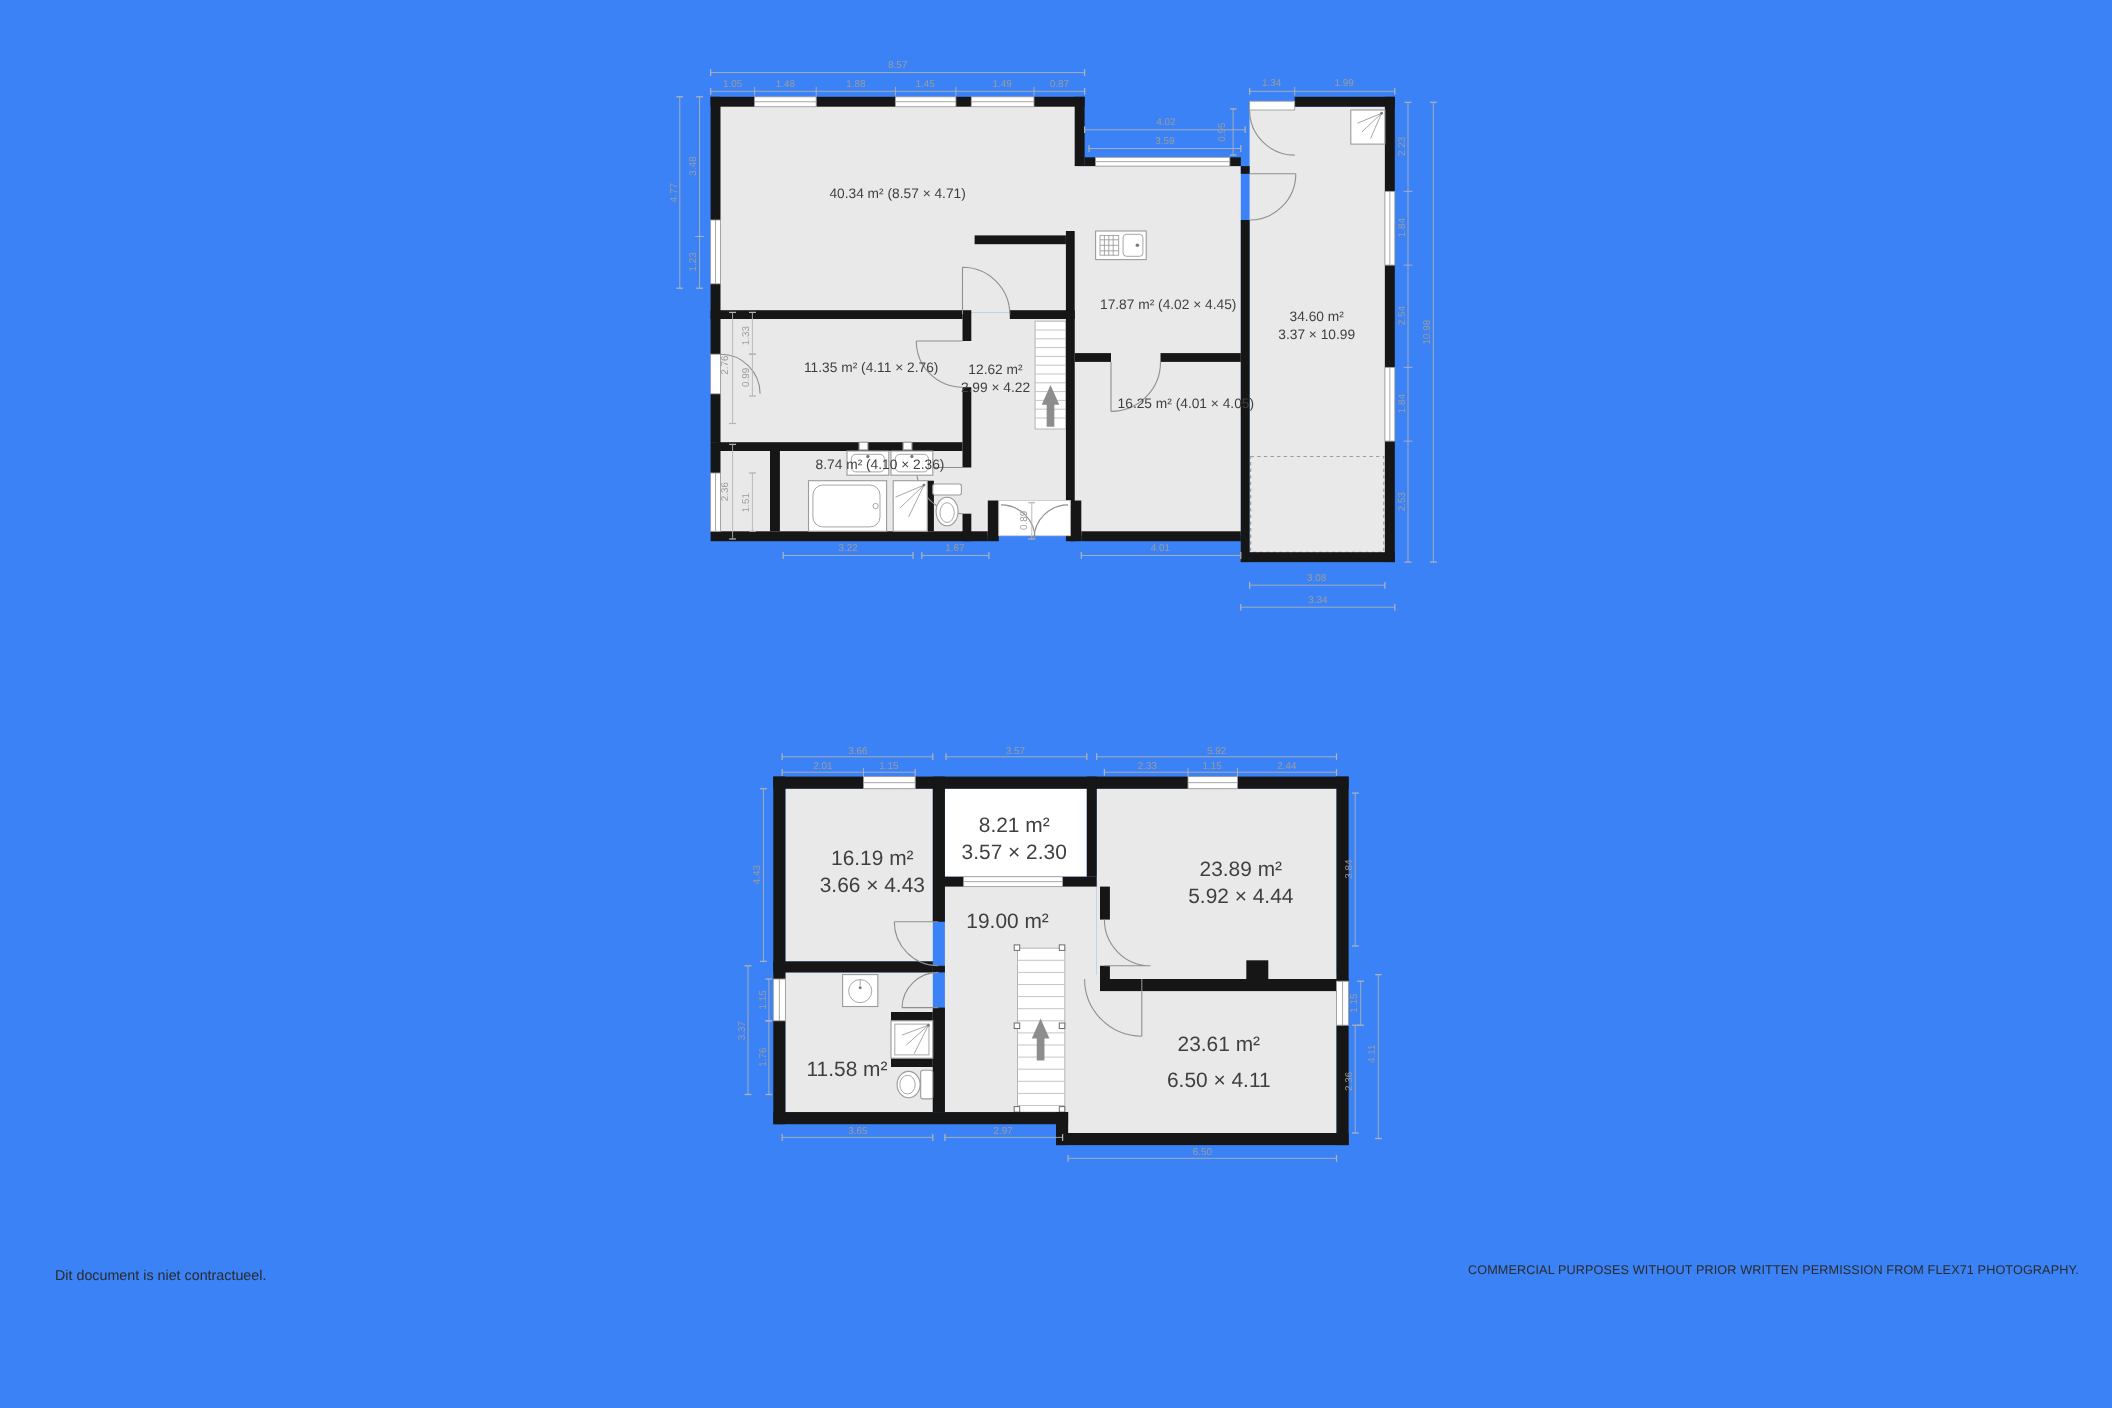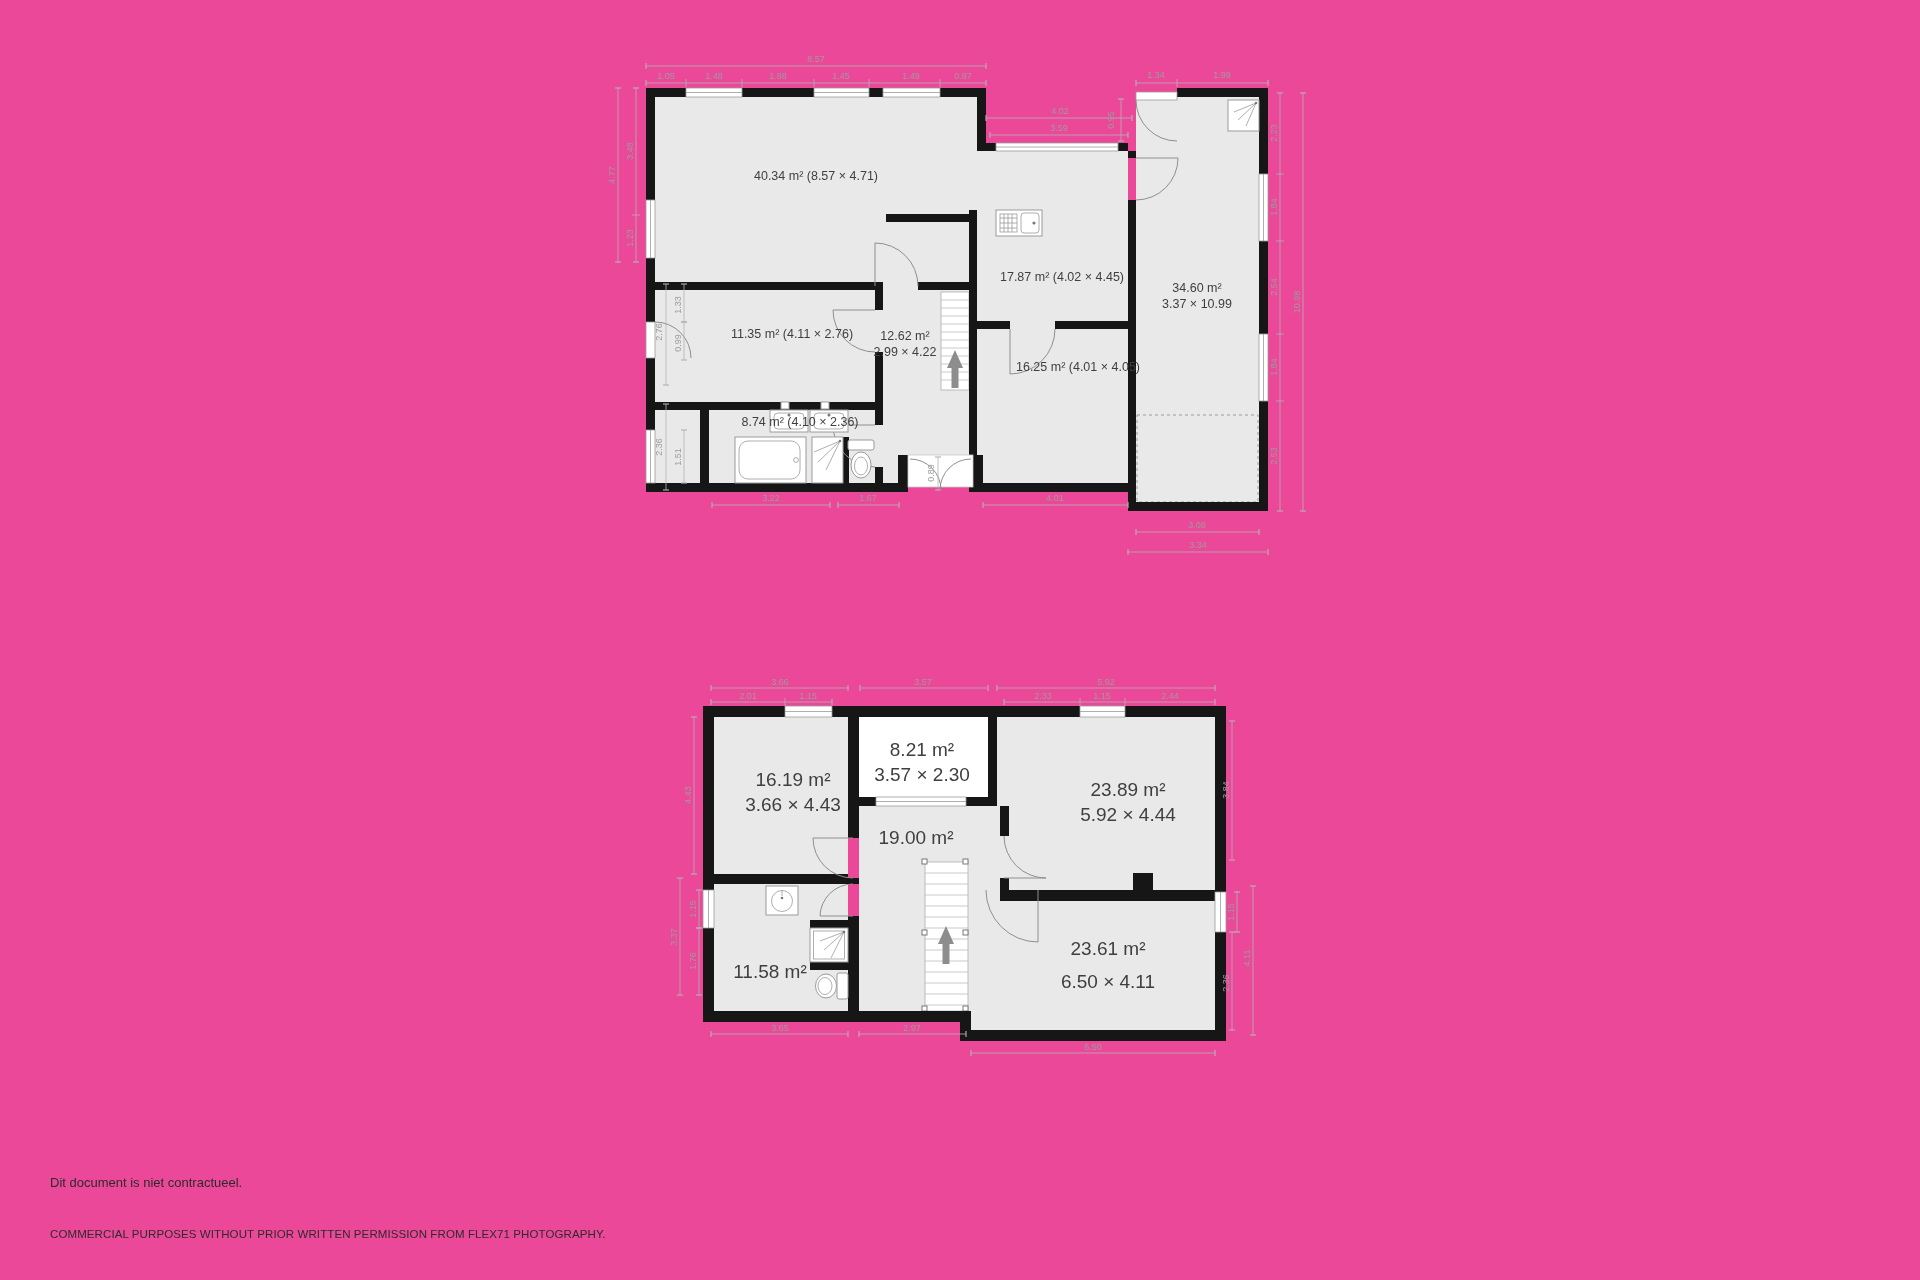--- a/index.html
+++ b/index.html
@@ -1,17 +1,17 @@
 <!DOCTYPE html>
 <html><head>
 <meta charset="utf-8">
 <style>
   html,body{margin:0;padding:0;background:#ffffff;width:1920px;height:1280px;overflow:hidden;
     font-family:"Liberation Sans",sans-serif;}
-  #stage{position:relative;width:1920px;height:1280px;background:#ec4899;}
+  #stage{position:relative;width:1920px;height:1280px;background:#3b82f6;text-align:right;}
   svg{position:absolute;left:0;top:0;}
   .f{fill:#e9e9e9;}
   .fw{fill:#ffffff;}
   .w{fill:#161616;}
   .wn{fill:#ffffff;stroke:#9b9b9b;stroke-width:0.8;}
   .wl{stroke:#9b9b9b;stroke-width:0.8;}
   .door{fill:none;stroke:#8f8f8f;stroke-width:1;}
   .slab{fill:#ffffff;stroke:#9b9b9b;stroke-width:0.8;}
   .fx{fill:#ffffff;stroke:#9b9b9b;stroke-width:1;}
   .fl{fill:none;stroke:#9b9b9b;stroke-width:0.8;}
@@ -19,23 +19,23 @@
   .dim{stroke:#b3b3b3;stroke-width:0.8;marker-start:url(#tk);marker-end:url(#tk);}
   .tick{stroke:#b3b3b3;stroke-width:0.8;}
   .tread{stroke:#bdbdbd;stroke-width:0.8;}
   .rail{fill:#ffffff;stroke:#b5b5b5;stroke-width:0.9;}
   .newel{fill:#ffffff;stroke:#6a6a6a;stroke-width:0.9;}
   .arrow{fill:#8d8d8d;}
   .gdash{fill:#e9e9e9;stroke:#9b9b9b;stroke-width:1;stroke-dasharray:3 3;}
   .dt{font-size:9px;fill:#9c9c9c;text-anchor:middle;}
   .rl{font-size:12.5px;fill:#3f3f3f;text-anchor:middle;}
   .rl2{font-size:19px;fill:#3f3f3f;text-anchor:middle;}
-  .footer-note{position:absolute;left:50px;top:1152px;font-size:13px;color:#2b2b2b;margin-top:23px;}
+  .footer-note{position:absolute;left:50px;top:1152px;font-size:13px;color:#2b2b2b;}
   .footer-disc{position:absolute;left:50px;width:1840px;font-size:11.5px;color:#2b2b2b;letter-spacing:0.1px;}
-  #disc1{top:1198px;} #disc2{top:1228px;}
+  #disc1{top:1198px;} #disc2{top:1149px;}
 </style>
 </head>
 <body>
 
 <div id="stage">
 <svg width="1920" height="1280" viewBox="0 0 1920 1280">
   <defs>
     <marker id="tk" viewBox="0 0 4 8" refX="2" refY="4" markerWidth="4" markerHeight="8" orient="auto">
       <line x1="2" y1="0" x2="2" y2="8" stroke="#b3b3b3" stroke-width="1.4"></line>
     </marker>

